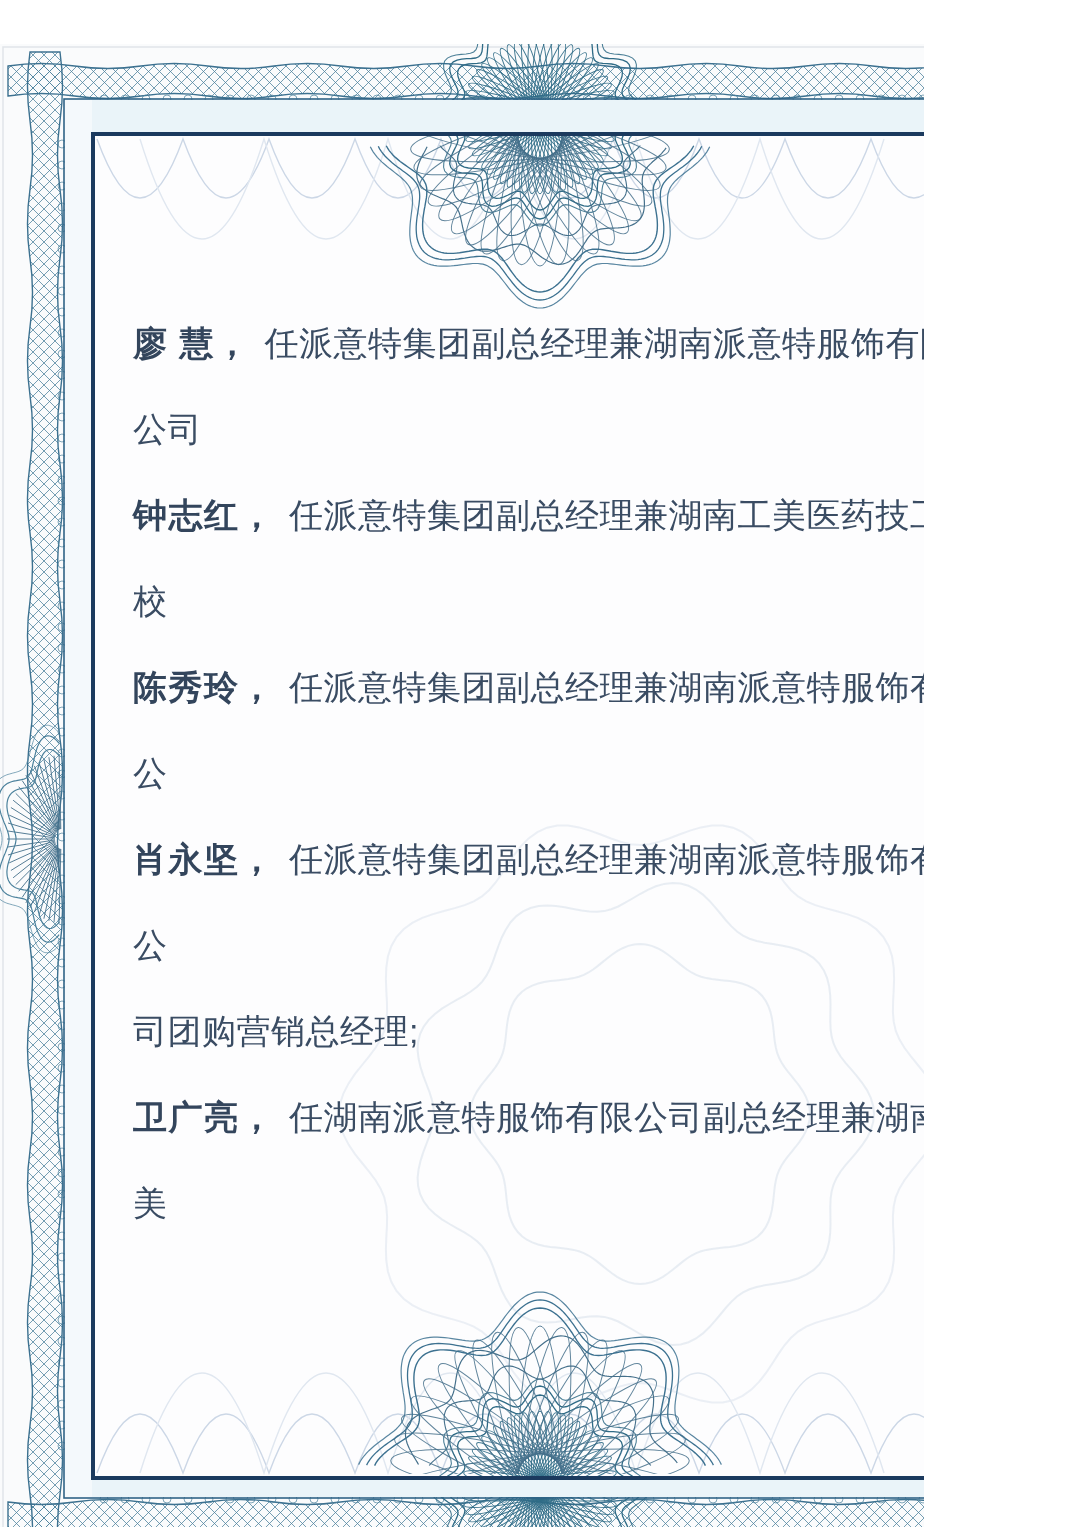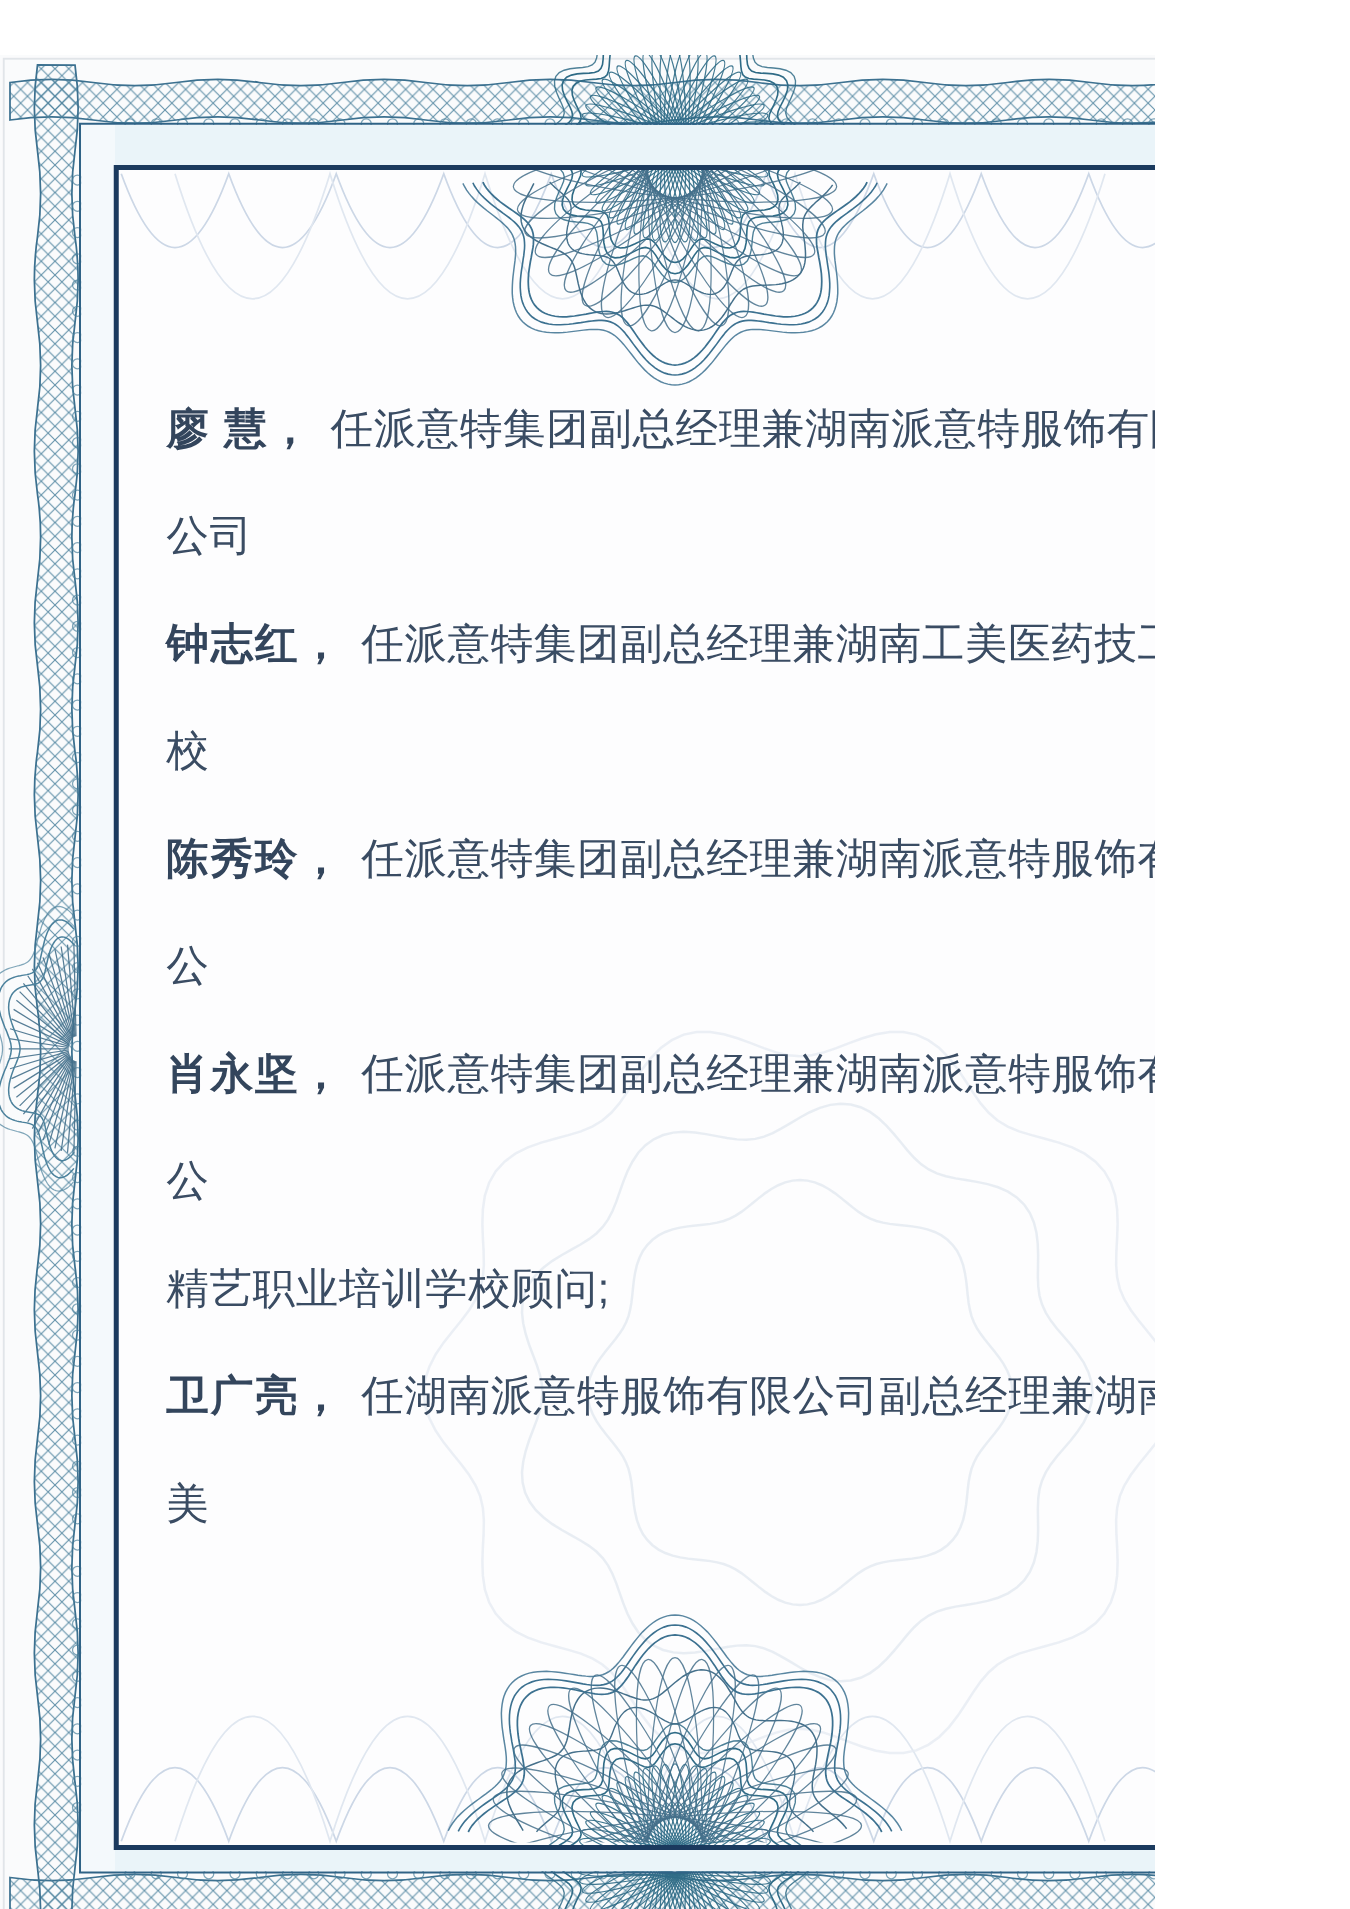--- a/index.html
+++ b/index.html
@@ -461,19 +461,19 @@
       </g>
   </svg>
 
   <div class="text-block">
     <p class="entry"><span class="pname">廖 慧，</span><span class="l1">任派意特集团副总经理兼湖南派意特服饰有限公司</span><br></p>
 
     <p class="entry"><span class="pname">钟志红，</span><span class="l1">任派意特集团副总经理兼湖南工美医药技工学校</span><br></p>
 
     <p class="entry"><span class="pname">陈秀玲，</span><span class="l1">任派意特集团副总经理兼湖南派意特服饰有限公</span><br></p>
 
-    <p class="entry"><span class="pname">肖永坚，</span><span class="l1">任派意特集团副总经理兼湖南派意特服饰有限公</span><br><span class="l2">精艺职业培训学校顾问;</span></p>
+    <p class="entry"><span class="pname">肖永坚，</span><span class="l1">任派意特集团副总经理兼湖南派意特服饰有限公</span><br><span class="l2">司团购营销总经理;</span></p>
 
     <p class="entry"><span class="pname">卫广亮，</span><span class="l1">任湖南派意特服饰有限公司副总经理兼湖南工美</span><br></p>
 
   </div>
 
 </div>
 
 </body></html>

